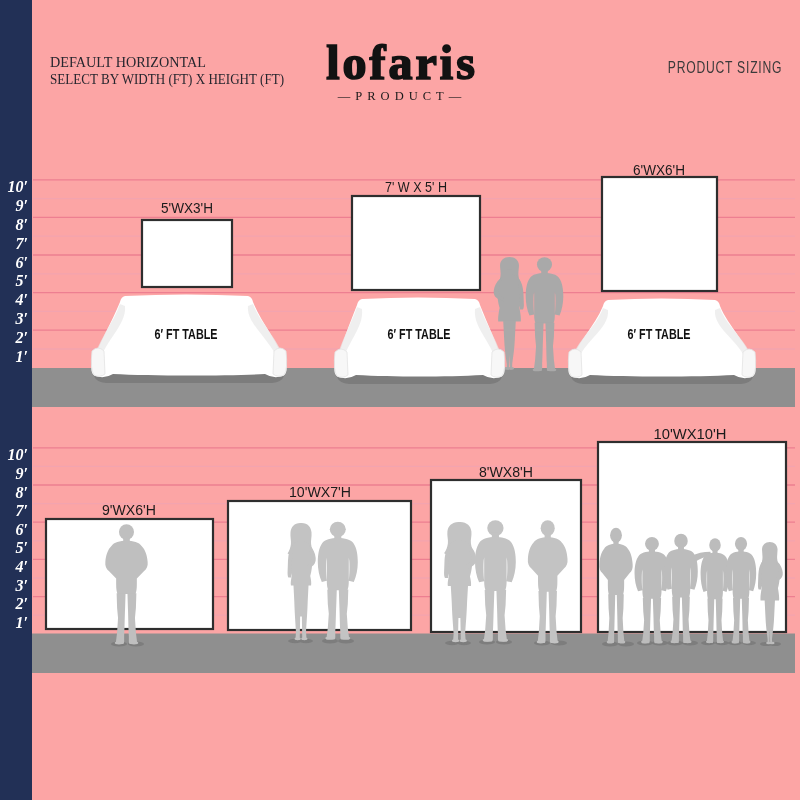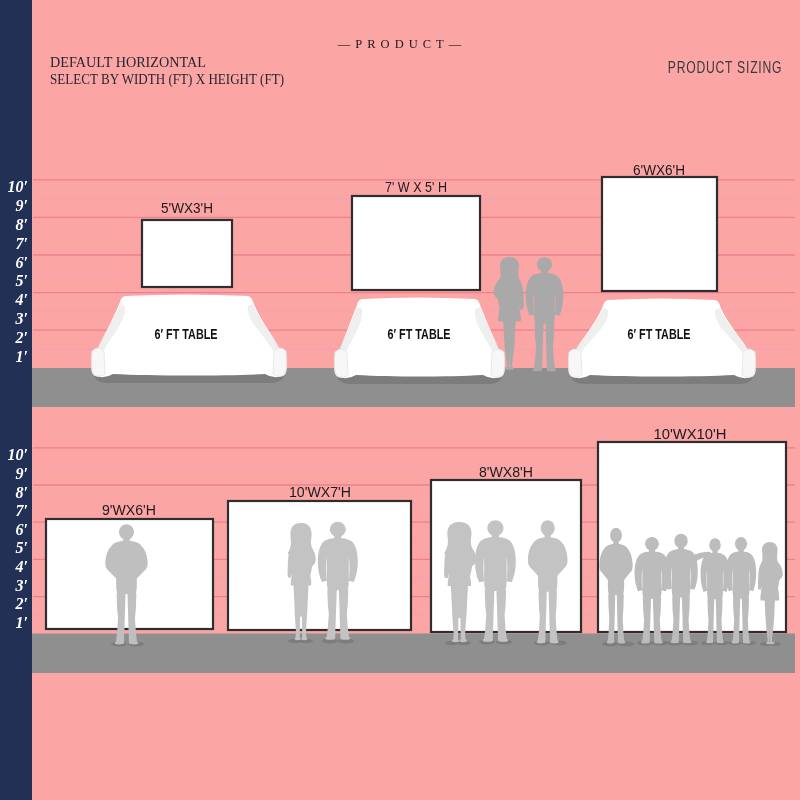--- a/index.html
+++ b/index.html
@@ -239,18 +239,19 @@
     <use href="#manA" transform="translate(597.5,527.6) scale(0.37,0.385)"></use>
     <use href="#manP" transform="translate(630.2,536.7) scale(0.435,0.355)"></use>
     <use href="#manR" transform="translate(660,533.6) scale(0.42,0.365)"></use>
     <use href="#manP" transform="translate(697,538) scale(0.36,0.35)"></use>
     <use href="#manP" transform="translate(722,536.7) scale(0.38,0.355)"></use>
     <use href="#womanS" transform="translate(751.3,542) scale(0.37,0.34)"></use>
   </g>
 </svg>
 
 <div style="position:absolute;left:310px;top:37px;width:184px;text-align:center;">
+  <div style="font-family:'Liberation Serif',serif;font-weight:bold;font-size:48px;line-height:52px;letter-spacing:3px;color:#121212;-webkit-text-stroke:1.7px #121212;">lofaris</div>
   <div style="font-family:'Liberation Serif',serif;font-size:12.5px;color:#1a1a1a;letter-spacing:5px;margin-top:0px;">—PRODUCT—</div>
 </div>
 
 <div style="position:absolute;left:640px;top:59px;width:170px;text-align:center;font-family:'Liberation Sans',sans-serif;font-size:16px;color:#3a3a3a;transform:scaleX(0.76);letter-spacing:1px;">PRODUCT SIZING</div>
 
 </div>
 
 </body></html>

